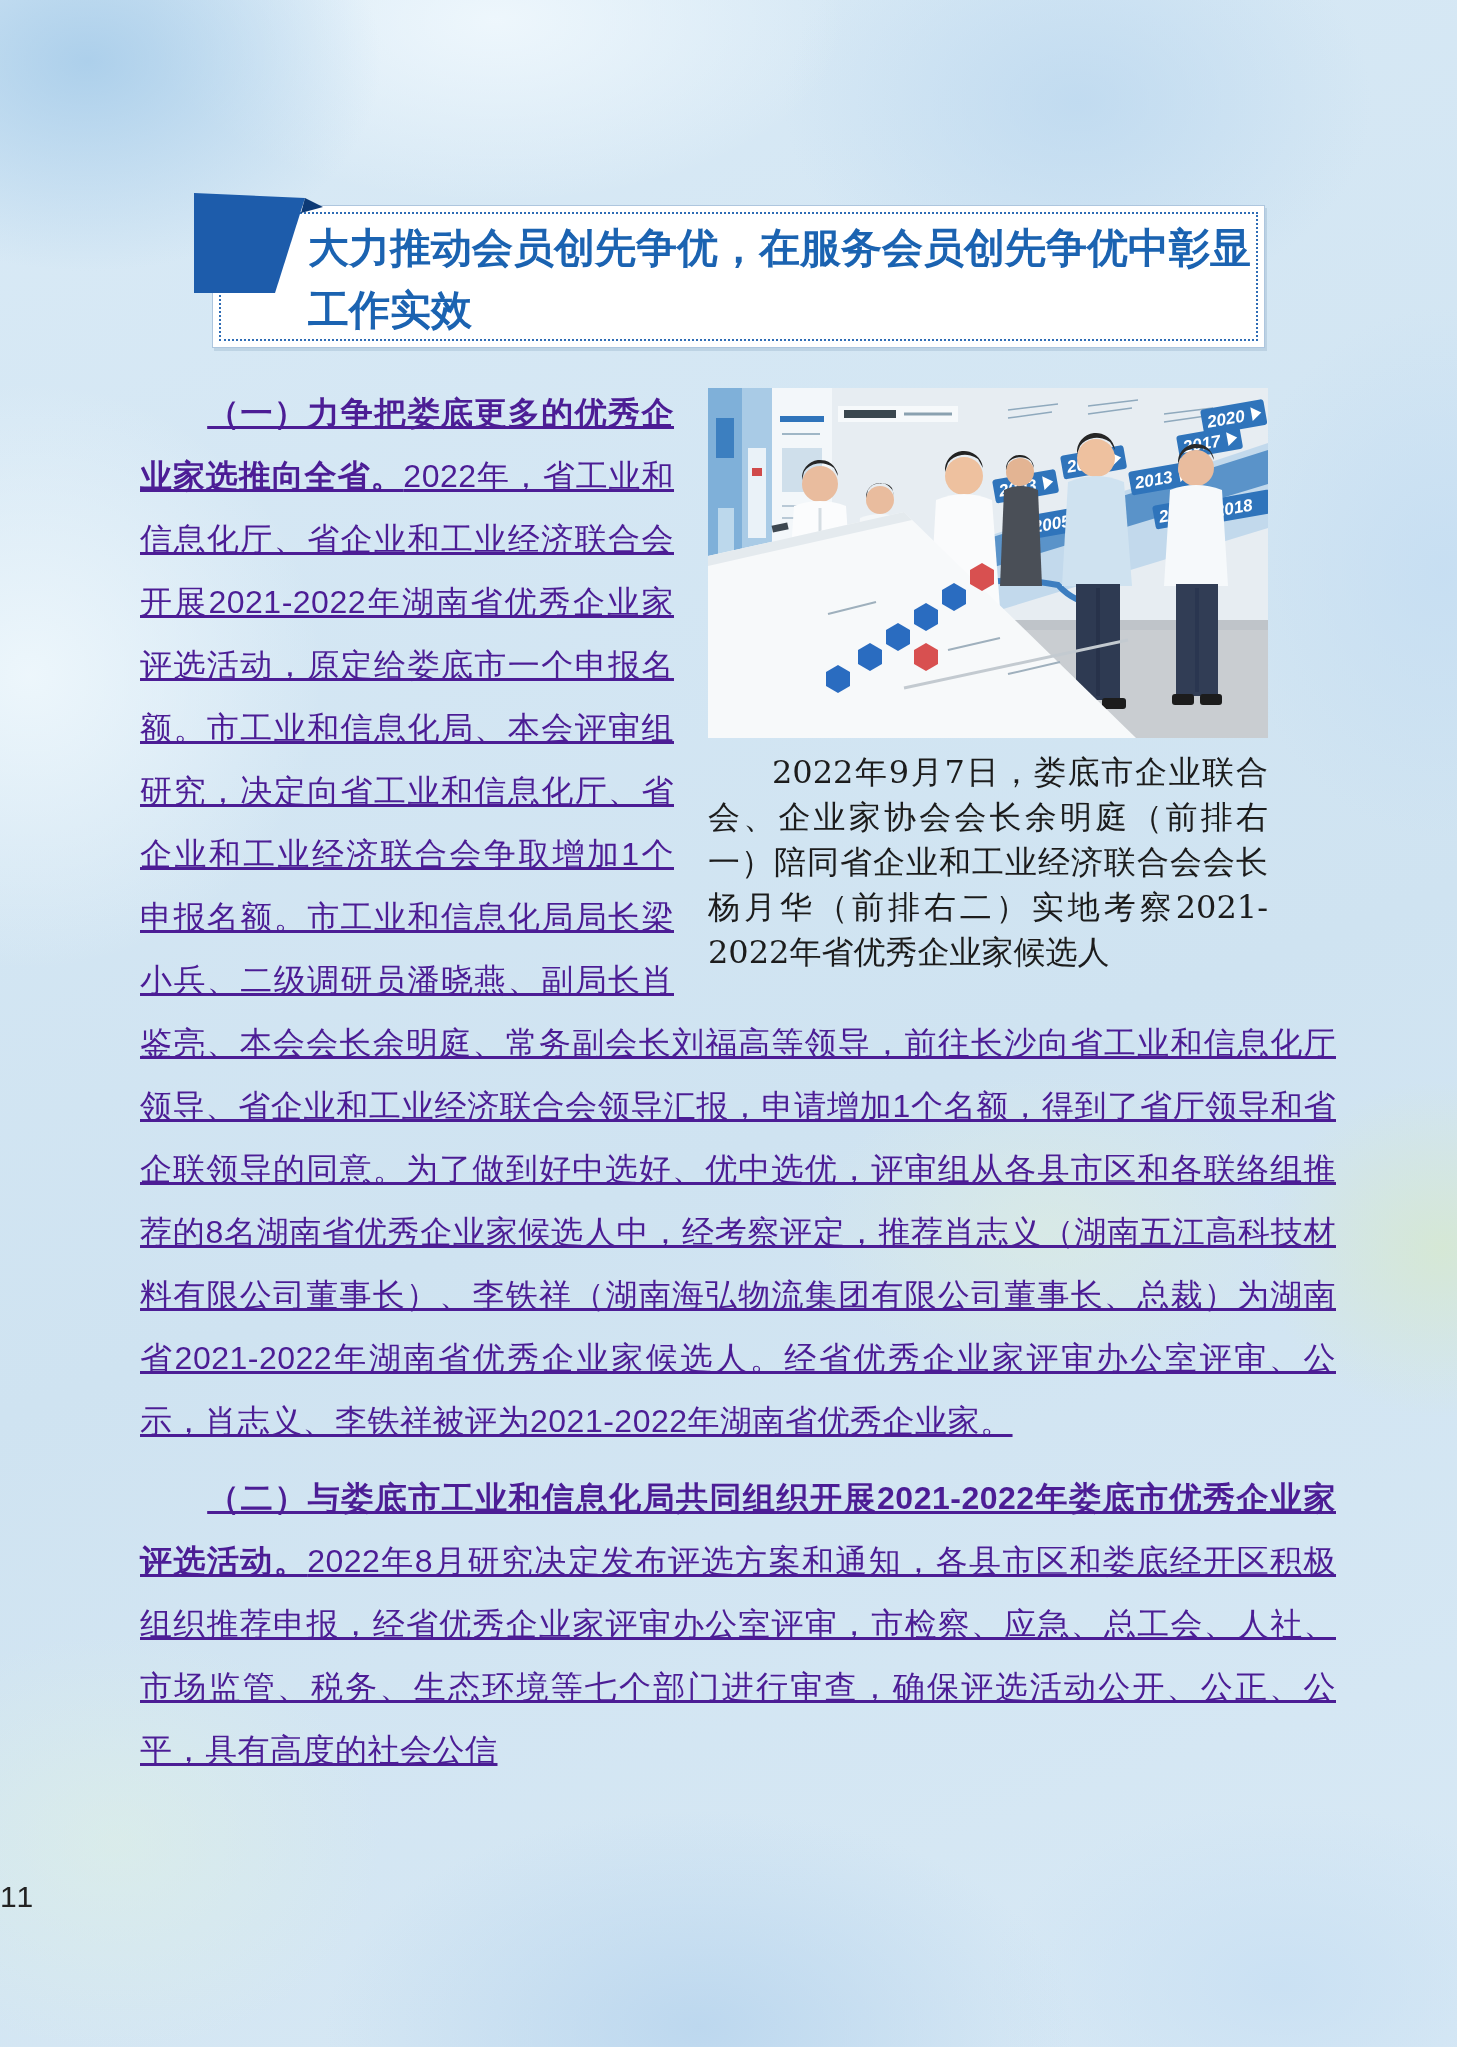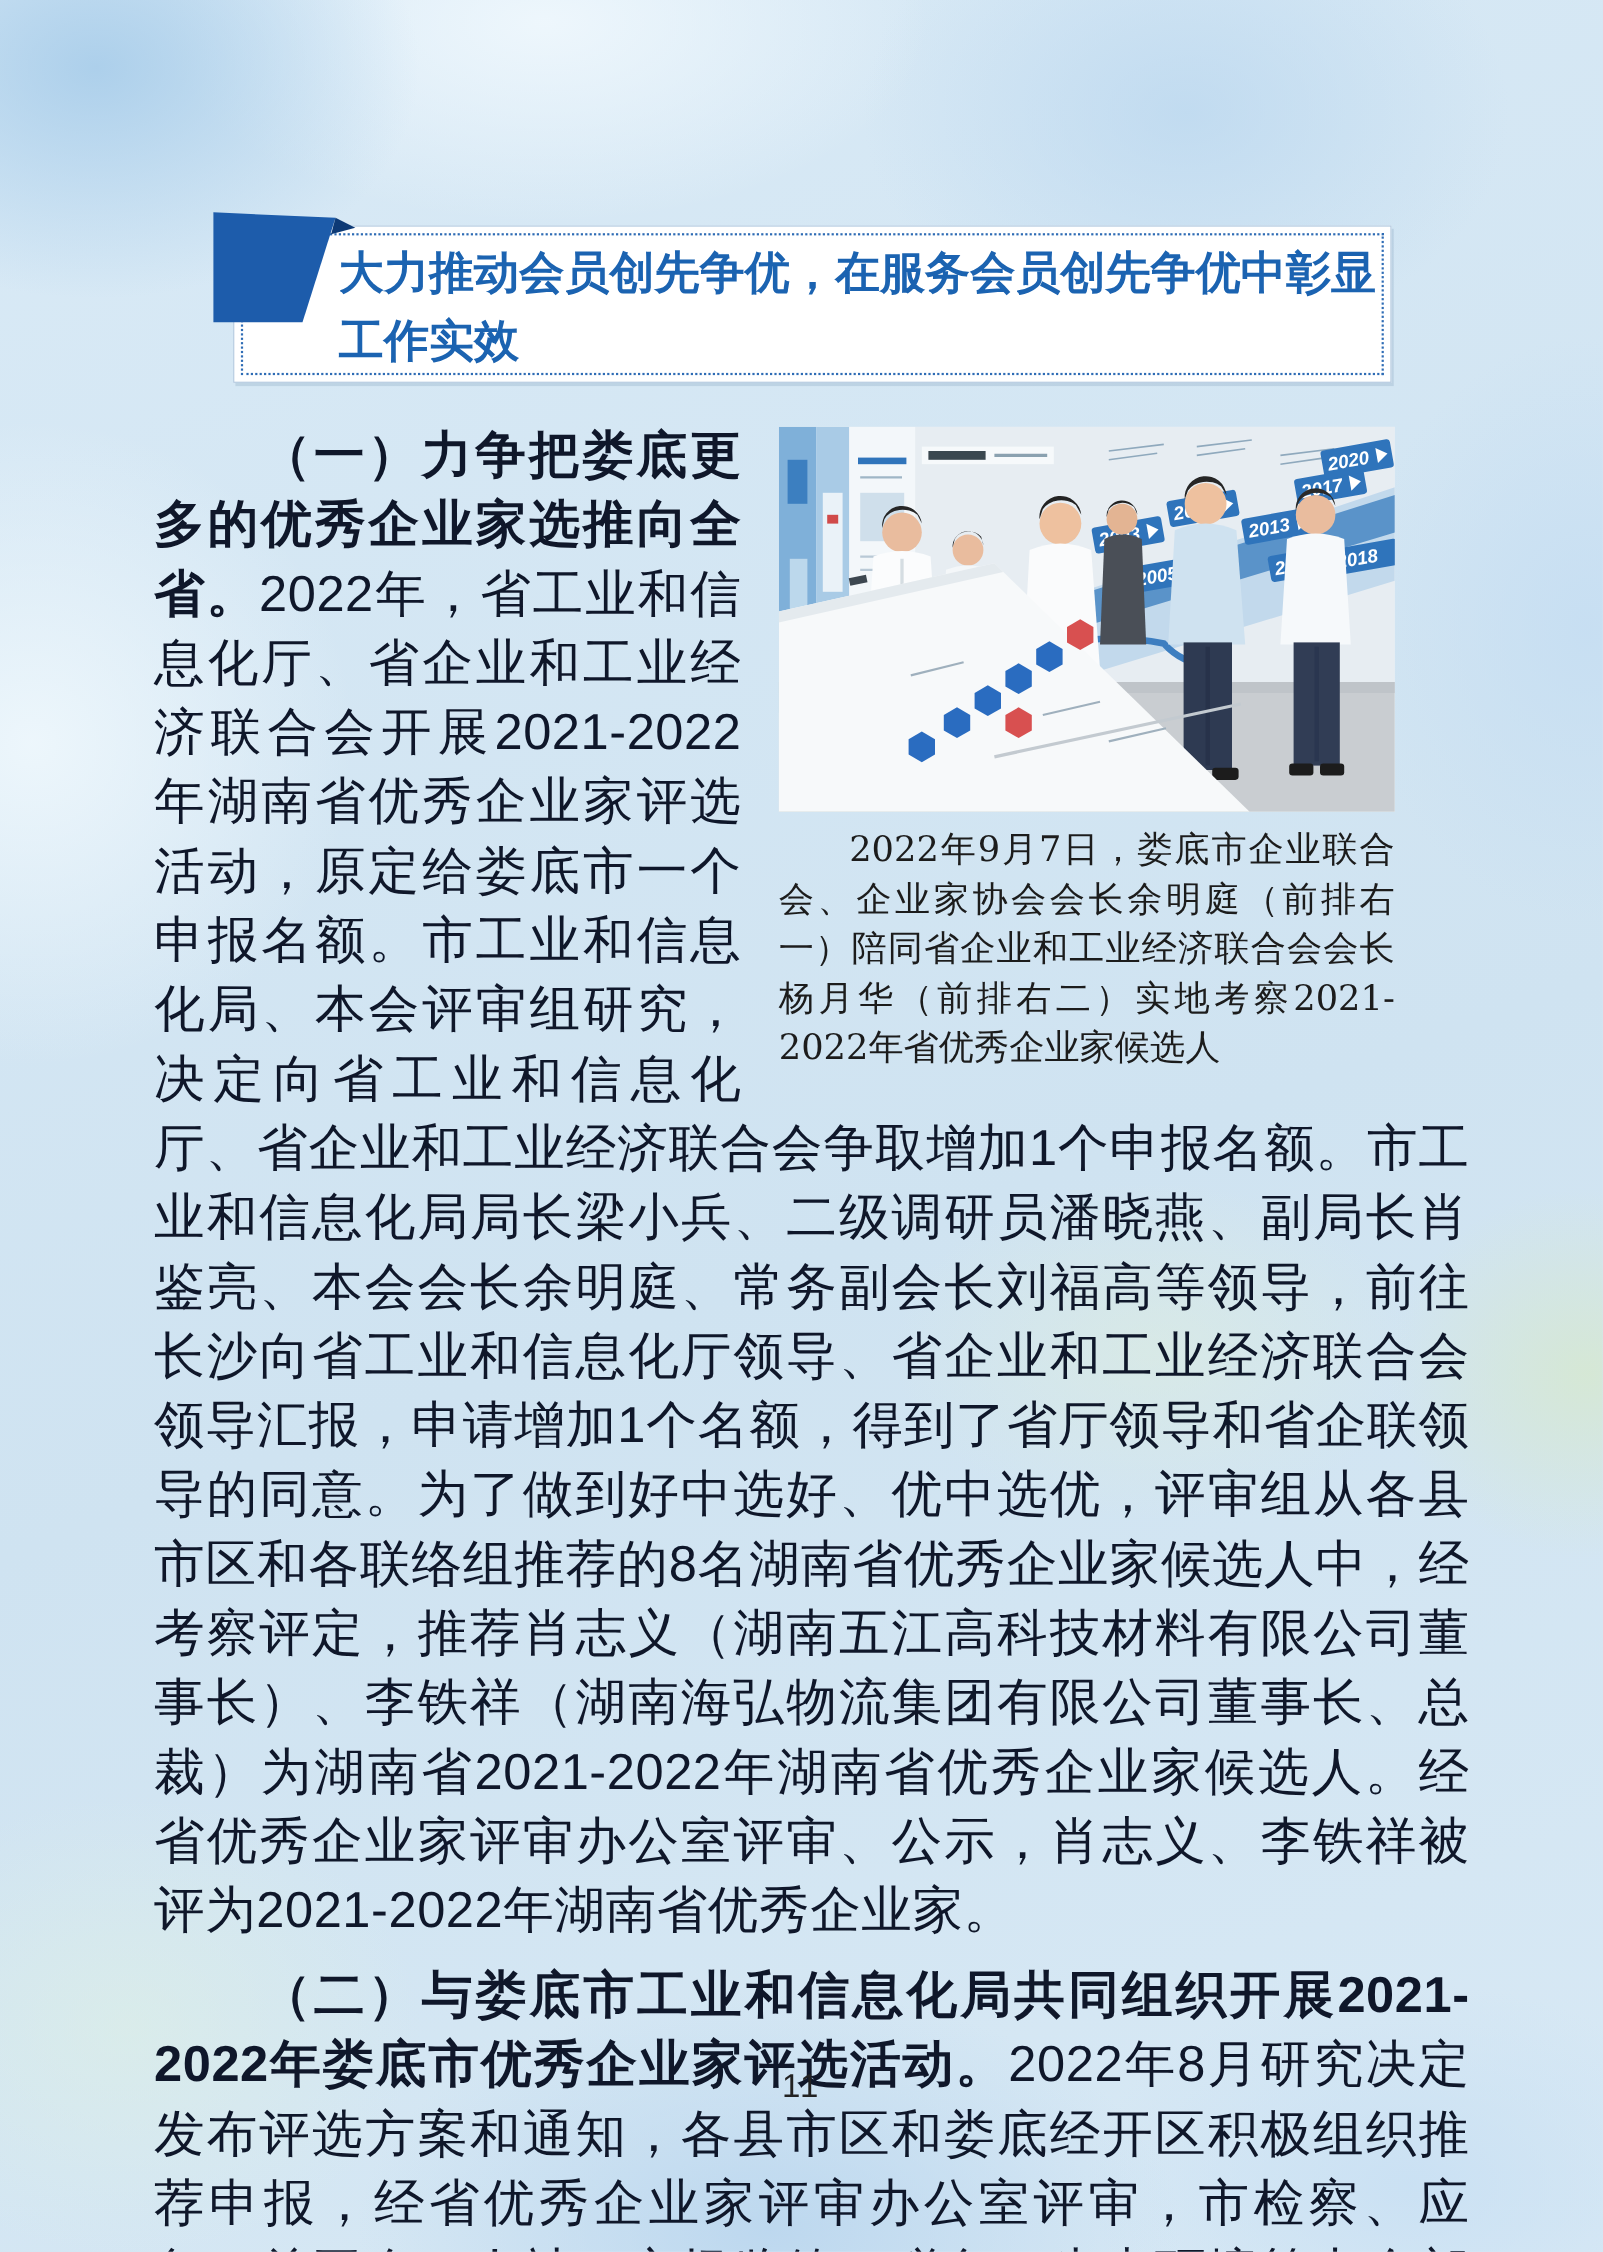--- a/index.html
+++ b/index.html
@@ -29,38 +29,38 @@
   .header-flag{position:absolute;left:-20px;top:-14px;width:150px;height:110px;}
   .header-title{
     position:absolute;left:96px;top:12px;width:945px;
     font-size:41px;line-height:62px;font-weight:700;color:#1b63b1;
     letter-spacing:0;
   }
 
   
   .content{position:absolute;left:140px;top:382px;width:1196px;}
   .para{
-    font-size:46px;line-height:63px;text-align:justify;text-justify:inter-character;
-    text-indent:2.1em;margin:0;color:#0f172a;letter-spacing:.5px;
+    font-size:32px;line-height:63px;text-align:justify;text-justify:inter-character;
+    text-indent:2.1em;margin:0;color:#4c1d95;letter-spacing:.5px;text-decoration:underline;
   }
   .para + .para{margin-top:14px;}
   .lead{font-weight:700;}
 
   
   .figure{float:right;width:560px;margin:6px 68px 16px 34px;}
   .photo{width:560px;height:350px;display:block;background:#e9eff3;}
   .caption{
     margin-top:12px;font-family:"DejaVu Serif",serif;
     font-size:32px;line-height:45px;color:#1c1c1c;
     text-align:justify;text-justify:inter-character;text-indent:2em;
   }
 
   
   .page-number{
-    position:absolute;left:0;right:0;top:1880px;text-align:center;
+    position:absolute;left:0;right:0;top:1880px;text-align:left;
     font-size:30px;color:#222;letter-spacing:2px;
   }
 </style>
 </head>
 <body>
 
 <div class="header">
   <div class="header-box"></div>
   <div class="header-dotted"></div>
   <svg class="header-flag" viewBox="0 0 150 110" aria-hidden="true">

